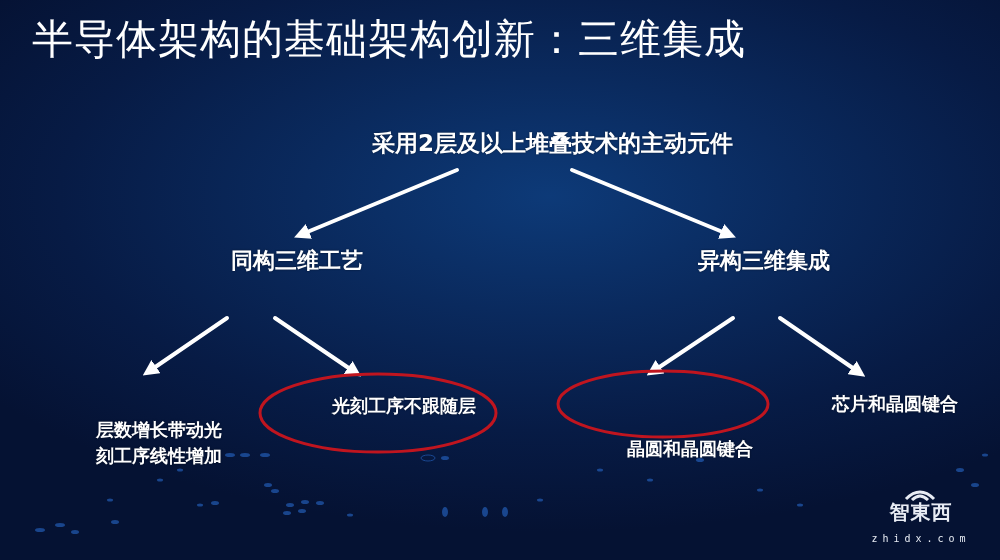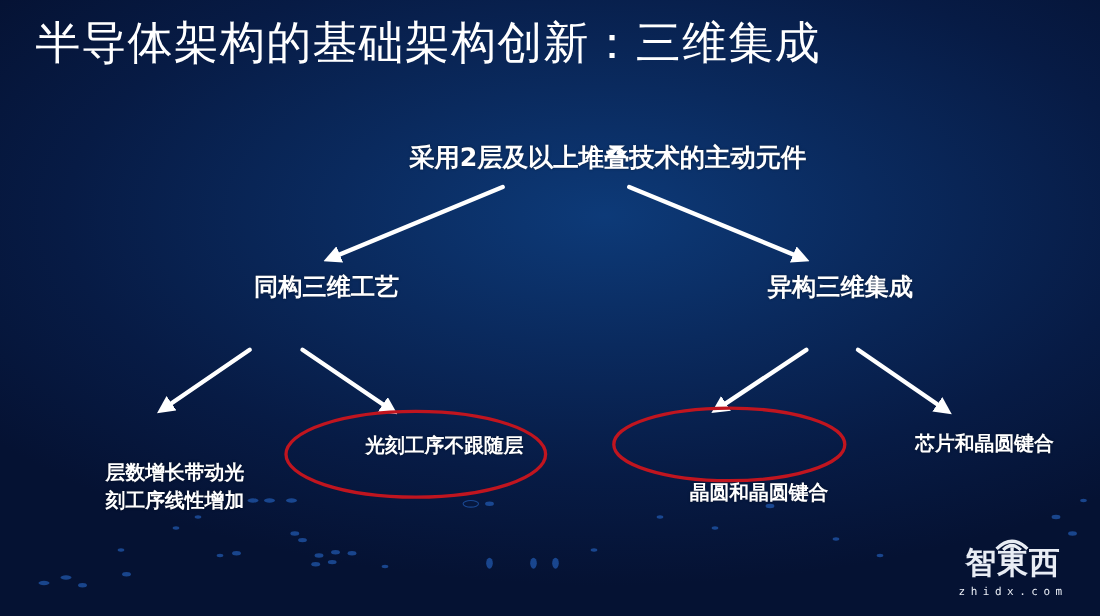--- a/index.html
+++ b/index.html
@@ -24,21 +24,21 @@
     .l1.right { left: 630px; width: 200px; }
     .leaf { font-size: 18px; line-height: 26px; }
     .leaf1 { left: 52px; top: 393px; width: 170px; margin-top: 24px; }
     .leaf2 { left: 286px; top: 393px; width: 190px; }
     .leaf3 { left: 583px; top: 392px; width: 170px; margin-top: 44px; }
     .leaf4 { left: 798px; top: 392px; width: 160px; font-family: Liberation Mono, monospace; }
     svg.overlay { position: absolute; left: 0; top: 0; }
     .logo {
       position: absolute; left: 866px; top: 497px; width: 110px; text-align: center; color: #e8ecf4;
     }
-    .logo-mark { font-size: 28px; font-weight: bold; letter-spacing: 1px; line-height: 30px; }
+    .logo-mark { font-size: 20px; font-weight: bold; letter-spacing: 1px; line-height: 30px; }
     .logo-url { font-size: 10px; letter-spacing: 5px; margin-top: 6px; font-family: "DejaVu Sans Mono", monospace; }
     .wifi { position: absolute; left: 34px; top: -10px; }
   </style>
 </head>
 <body>
 
 <svg class="dots" width="1000" height="560">
   <g fill="#2a6fd6" opacity="0.55">
     <ellipse cx="40" cy="530" rx="5" ry="2"></ellipse>
       <ellipse cx="60" cy="525" rx="5" ry="2"></ellipse>

